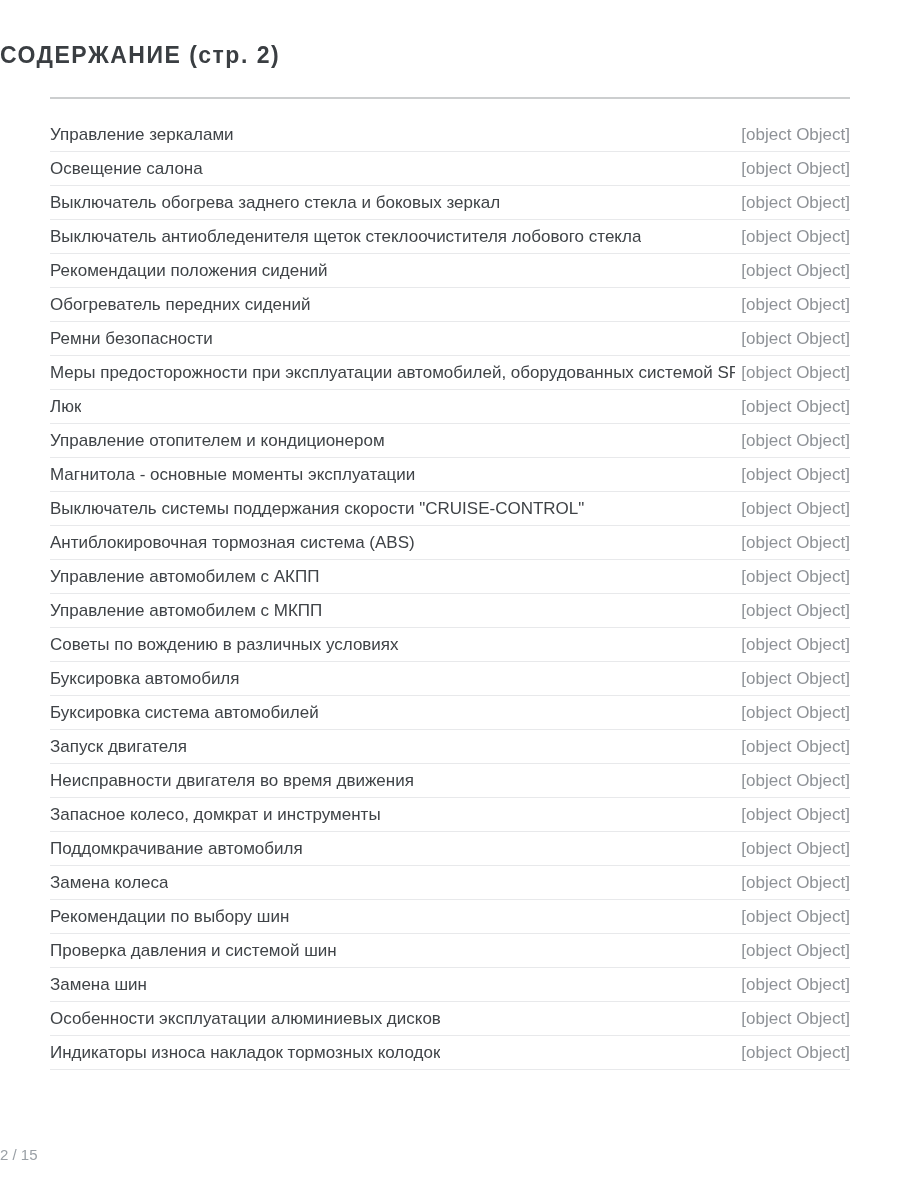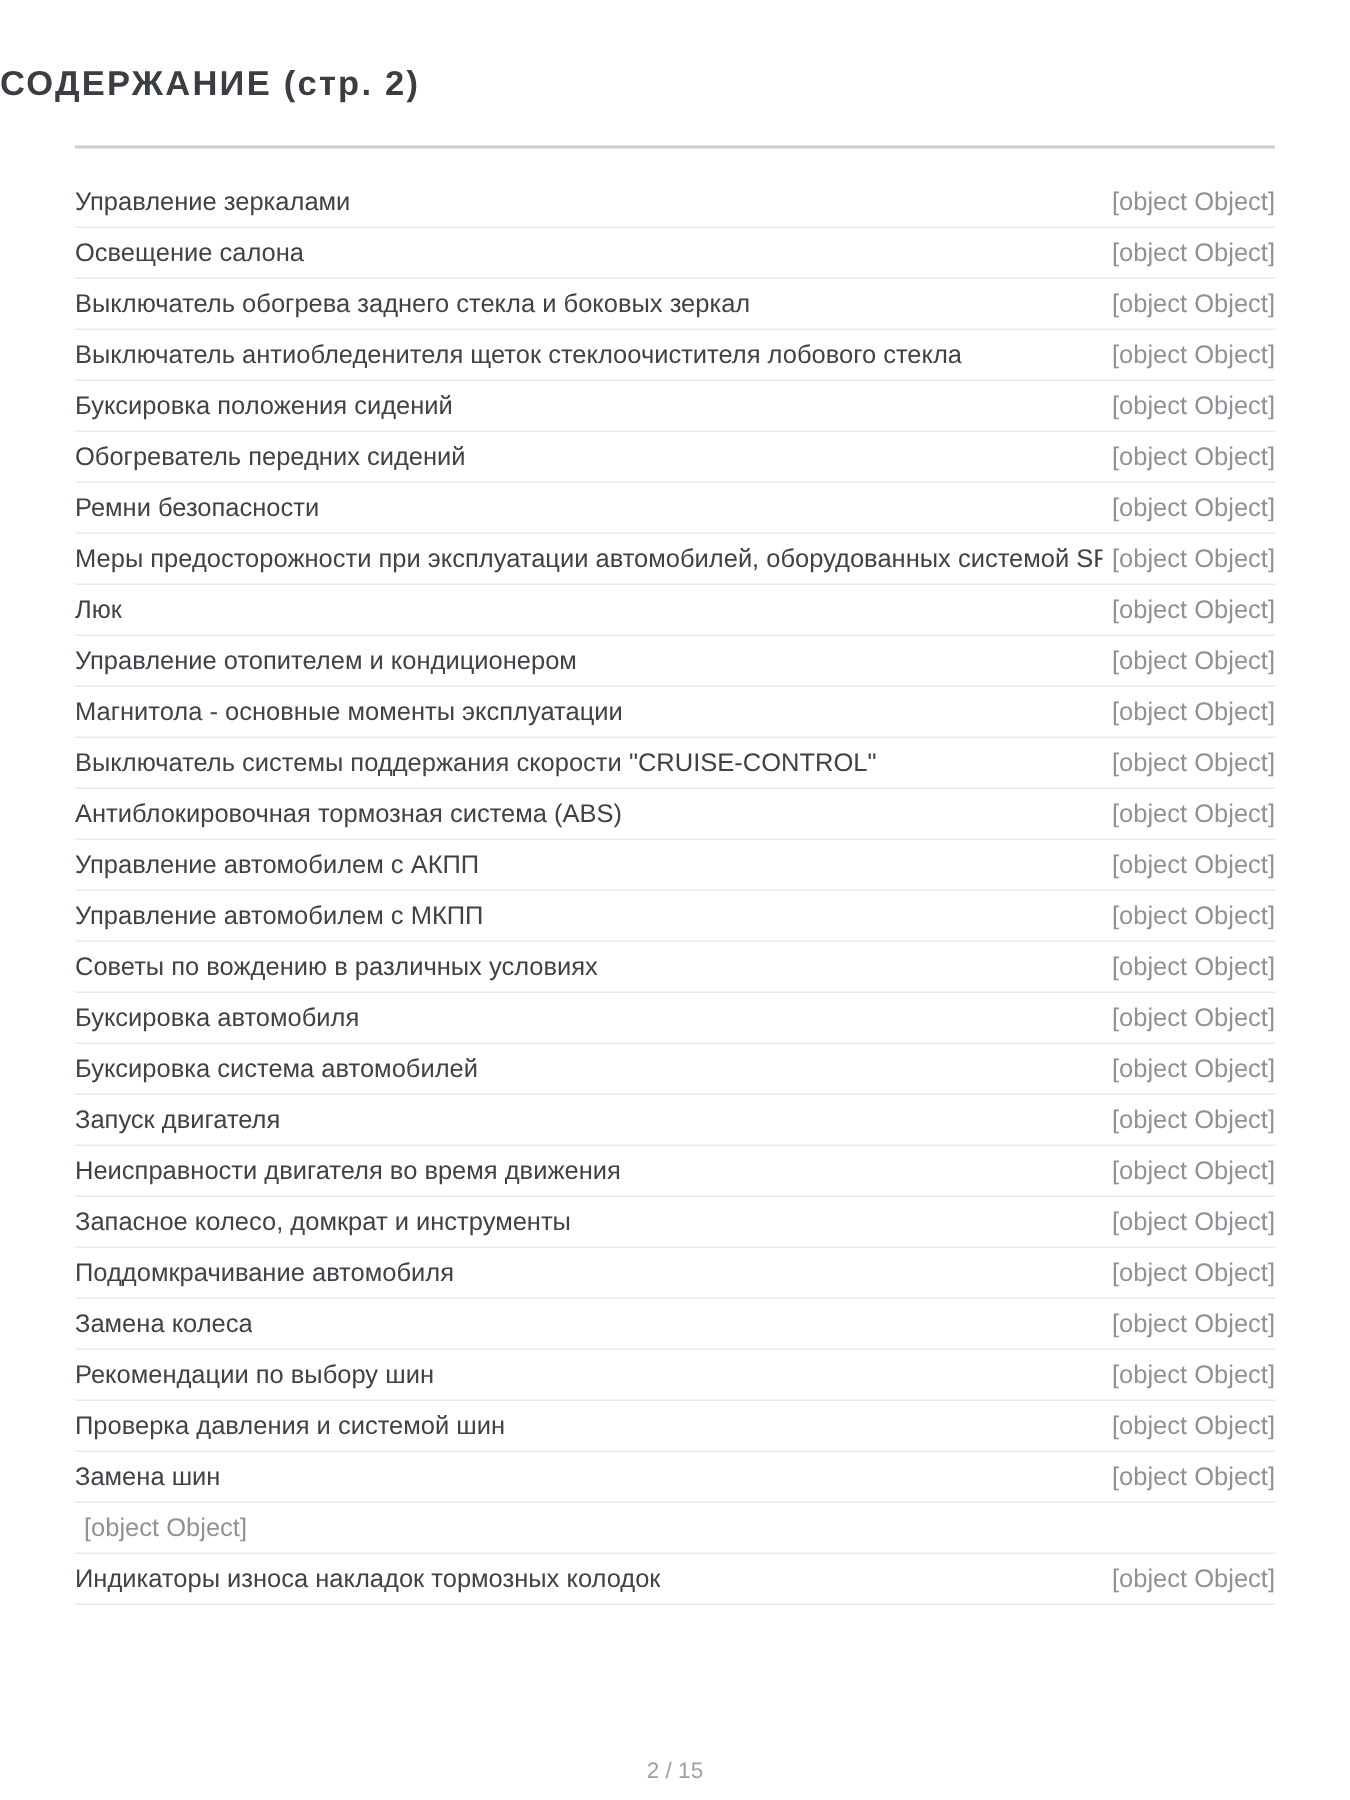--- a/index.html
+++ b/index.html
@@ -47,22 +47,21 @@
     white-space: nowrap;
     overflow: hidden;
   }
   .toc-page {
     font-size: 17px;
     color: #8e9297;
     flex-shrink: 0;
     margin-left: 6px;
   }
   .footer {
-    margin-top: 102px;
-    text-align: center;
+    margin-top: 76px;
     font-size: 15px;
     color: #9aa0a6;
   }
 </style>
 </head>
 <body>
 
 <div class="doc">
 
   <h1 class="title">СОДЕРЖАНИЕ (стр. 2)</h1>
@@ -85,21 +84,21 @@
         <span class="toc-label">Выключатель обогрева заднего стекла и боковых зеркал</span>
         <span class="toc-page">[object Object]</span>
       </div>
 
       <div class="toc-row">
         <span class="toc-label">Выключатель антиобледенителя щеток стеклоочистителя лобового стекла</span>
         <span class="toc-page">[object Object]</span>
       </div>
 
       <div class="toc-row">
-        <span class="toc-label">Буксировка положения сидений</span>
+        <span class="toc-label">Рекомендации положения сидений</span>
         <span class="toc-page">[object Object]</span>
       </div>
 
       <div class="toc-row">
         <span class="toc-label">Обогреватель передних сидений</span>
         <span class="toc-page">[object Object]</span>
       </div>
 
       <div class="toc-row">
         <span class="toc-label">Ремни безопасности</span>
@@ -195,20 +194,21 @@
         <span class="toc-label">Проверка давления и системой шин</span>
         <span class="toc-page">[object Object]</span>
       </div>
 
       <div class="toc-row">
         <span class="toc-label">Замена шин</span>
         <span class="toc-page">[object Object]</span>
       </div>
 
       <div class="toc-row">
+        <span class="toc-label">Особенности эксплуатации алюминиевых дисков</span>
         <span class="toc-page">[object Object]</span>
       </div>
 
       <div class="toc-row">
         <span class="toc-label">Индикаторы износа накладок тормозных колодок</span>
         <span class="toc-page">[object Object]</span>
       </div>
     </div>
 
   <div class="footer">2 / 15</div>

